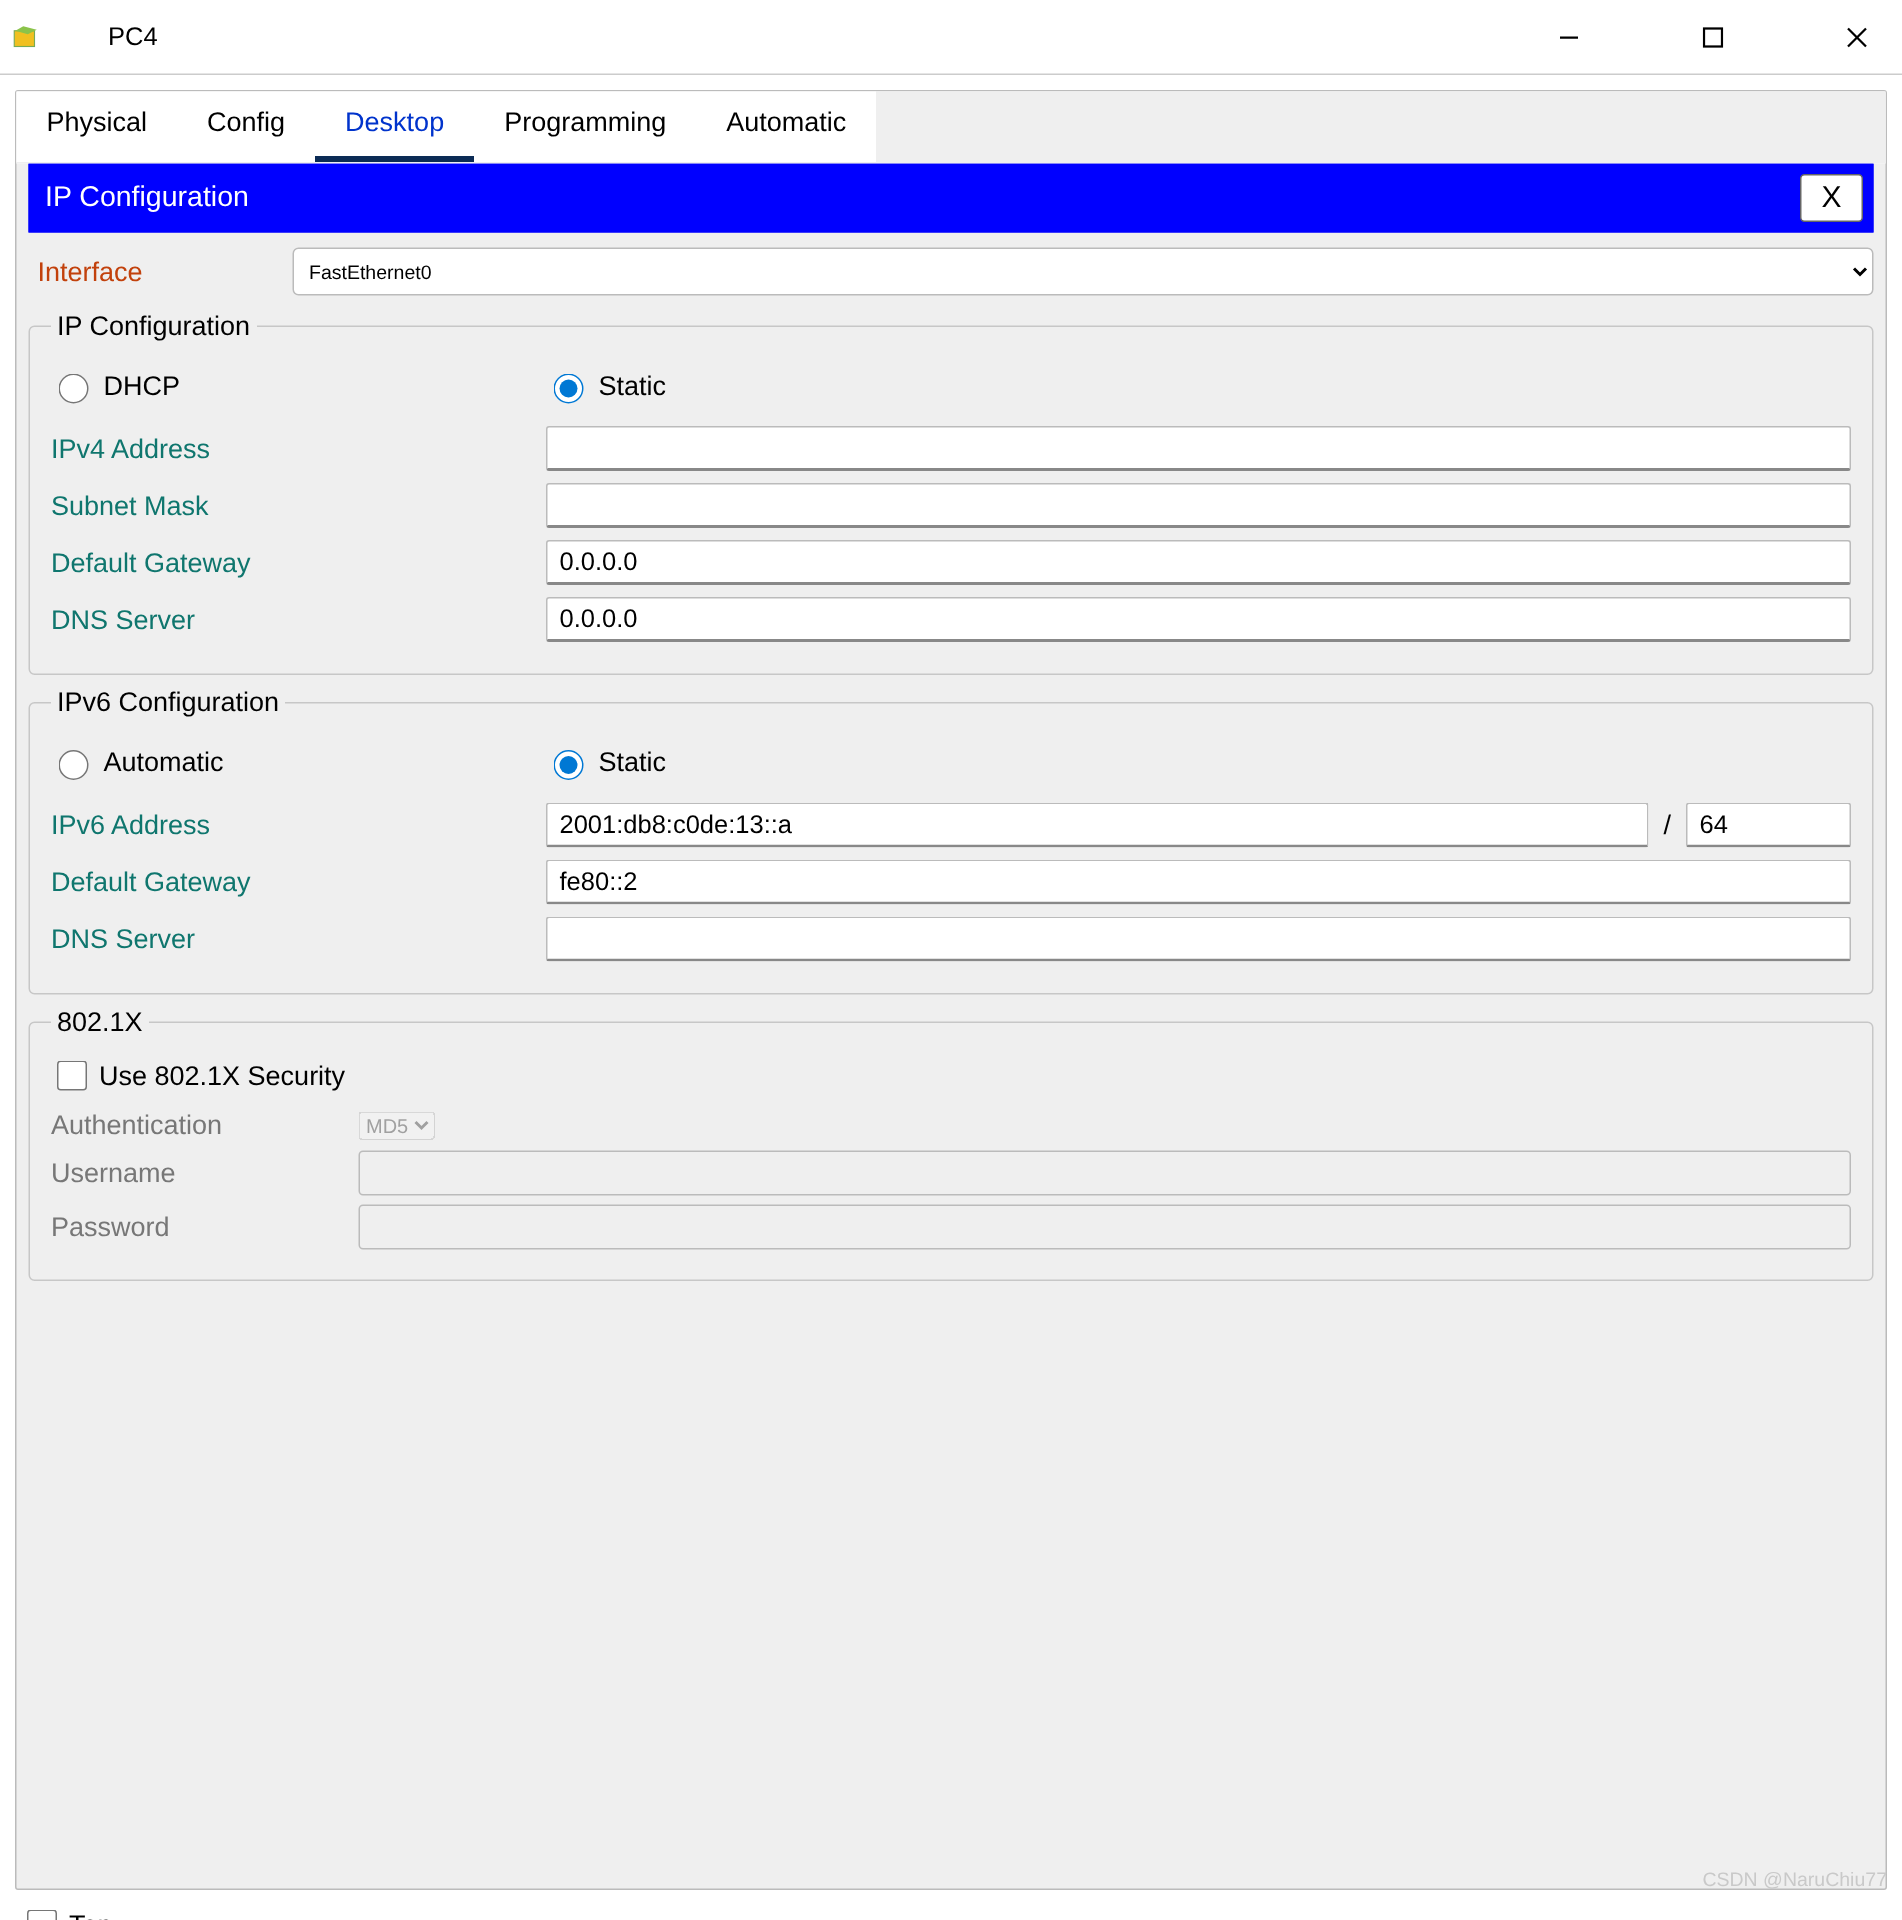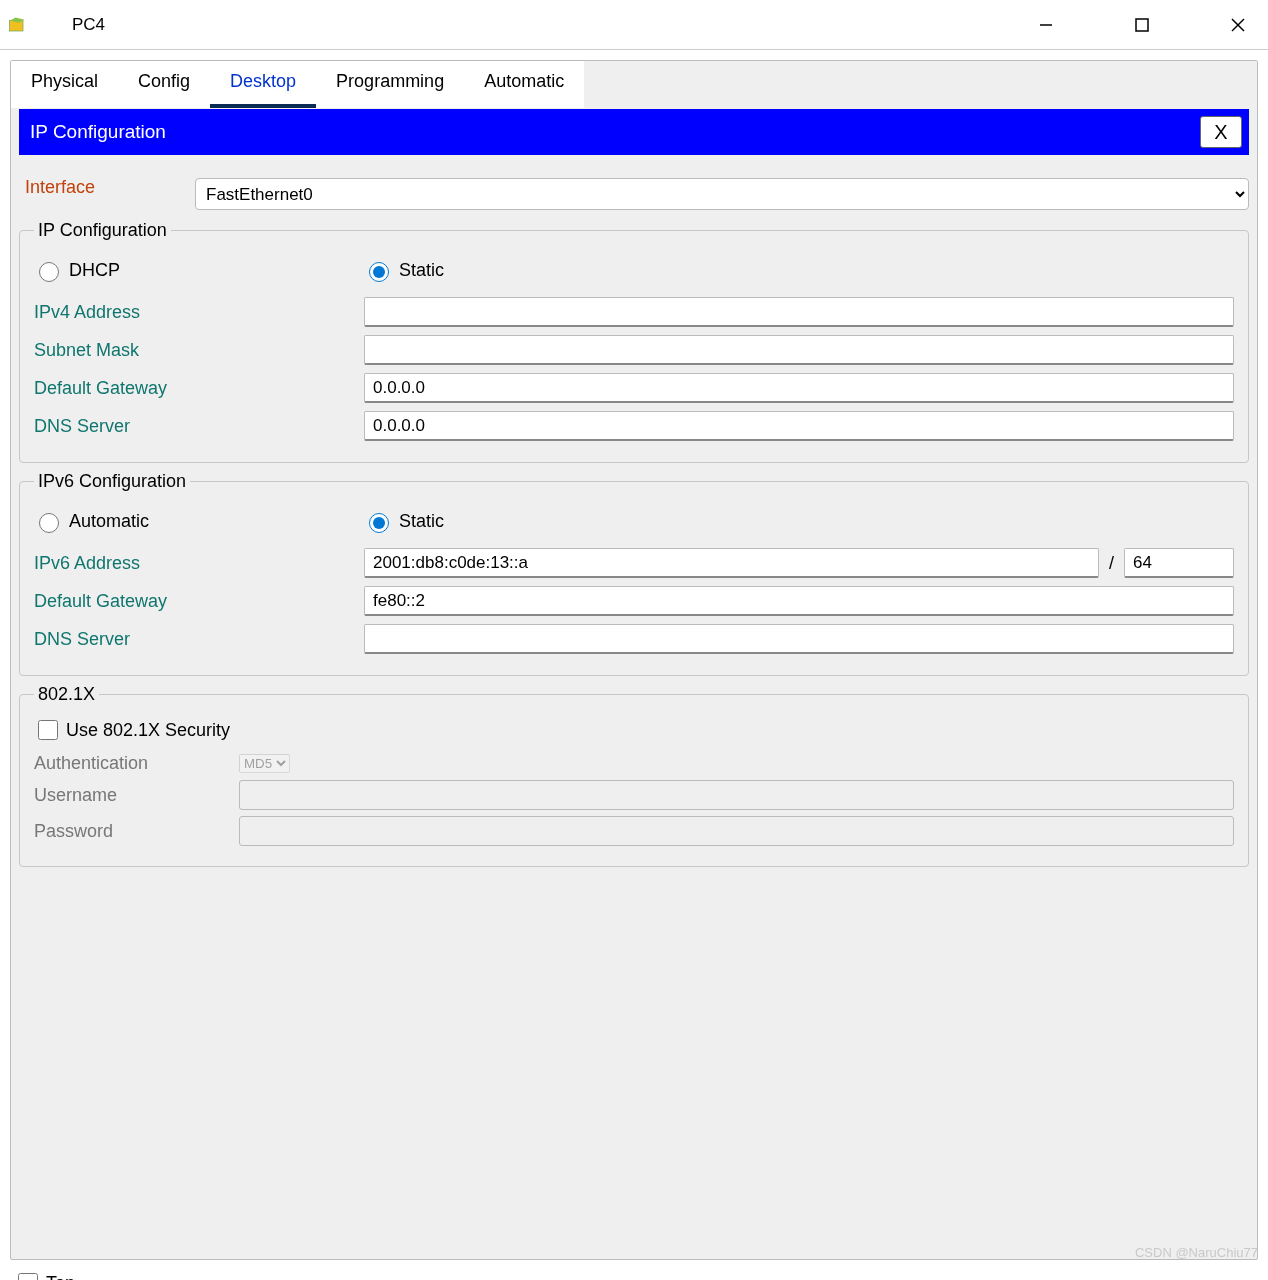--- a/index.html
+++ b/index.html
@@ -24,21 +24,21 @@
   
   .panehdr { background:#0000ff; color:#fff; display:flex; align-items:center; padding:6px 6px 6px 10px; margin:0; border:1px solid #0000ff; }
   .panehdr .ttl { font-size:19px; flex:1; }
   .panehdr .xbtn { background:#fff; color:#000; width:42px; height:32px; display:flex; align-items:center; justify-content:center; font-size:20px; border:1px solid #666; border-radius:3px; cursor:pointer; }
 
   .body { padding:0 8px 8px 8px; flex:1; overflow:auto; }
 
   
   .ifrow { display:flex; align-items:center; padding:10px 0 6px 6px; }
   .ifrow .lbl { width:170px; font-size:18px; color:#c2410c; }
-  .ifrow select { flex:1; height:32px; font-size:17px; padding:2px 6px; border:1px solid #bbb; border-radius:4px; background:#fff;margin-top:13px; }
+  .ifrow select { flex:1; height:32px; font-size:13px; padding:2px 6px; border:1px solid #bbb; border-radius:4px; background:#fff; }
 
   
   fieldset { border:1px solid #c7c7c7; border-radius:4px; margin:4px 0 8px 0; padding:10px 14px 14px 14px; background:#efefef; }
   fieldset legend { font-size:18px; color:#000; padding:0 4px; }
 
   .row { display:flex; align-items:center; margin:6px 0; min-height:32px; }
   .row .lbl { width:330px; font-size:18px; color:#0f766e; }
   .row input[type=text] { flex:1; height:30px; font-size:17px; padding:2px 8px; border:1px solid #bbb; border-bottom:2px solid #888; border-radius:2px; background:#fff; }
   .radiorow { display:flex; align-items:center; margin:8px 0 14px 0; }
   .radio { display:flex; align-items:center; font-size:18px; color:#000; width:330px; }

